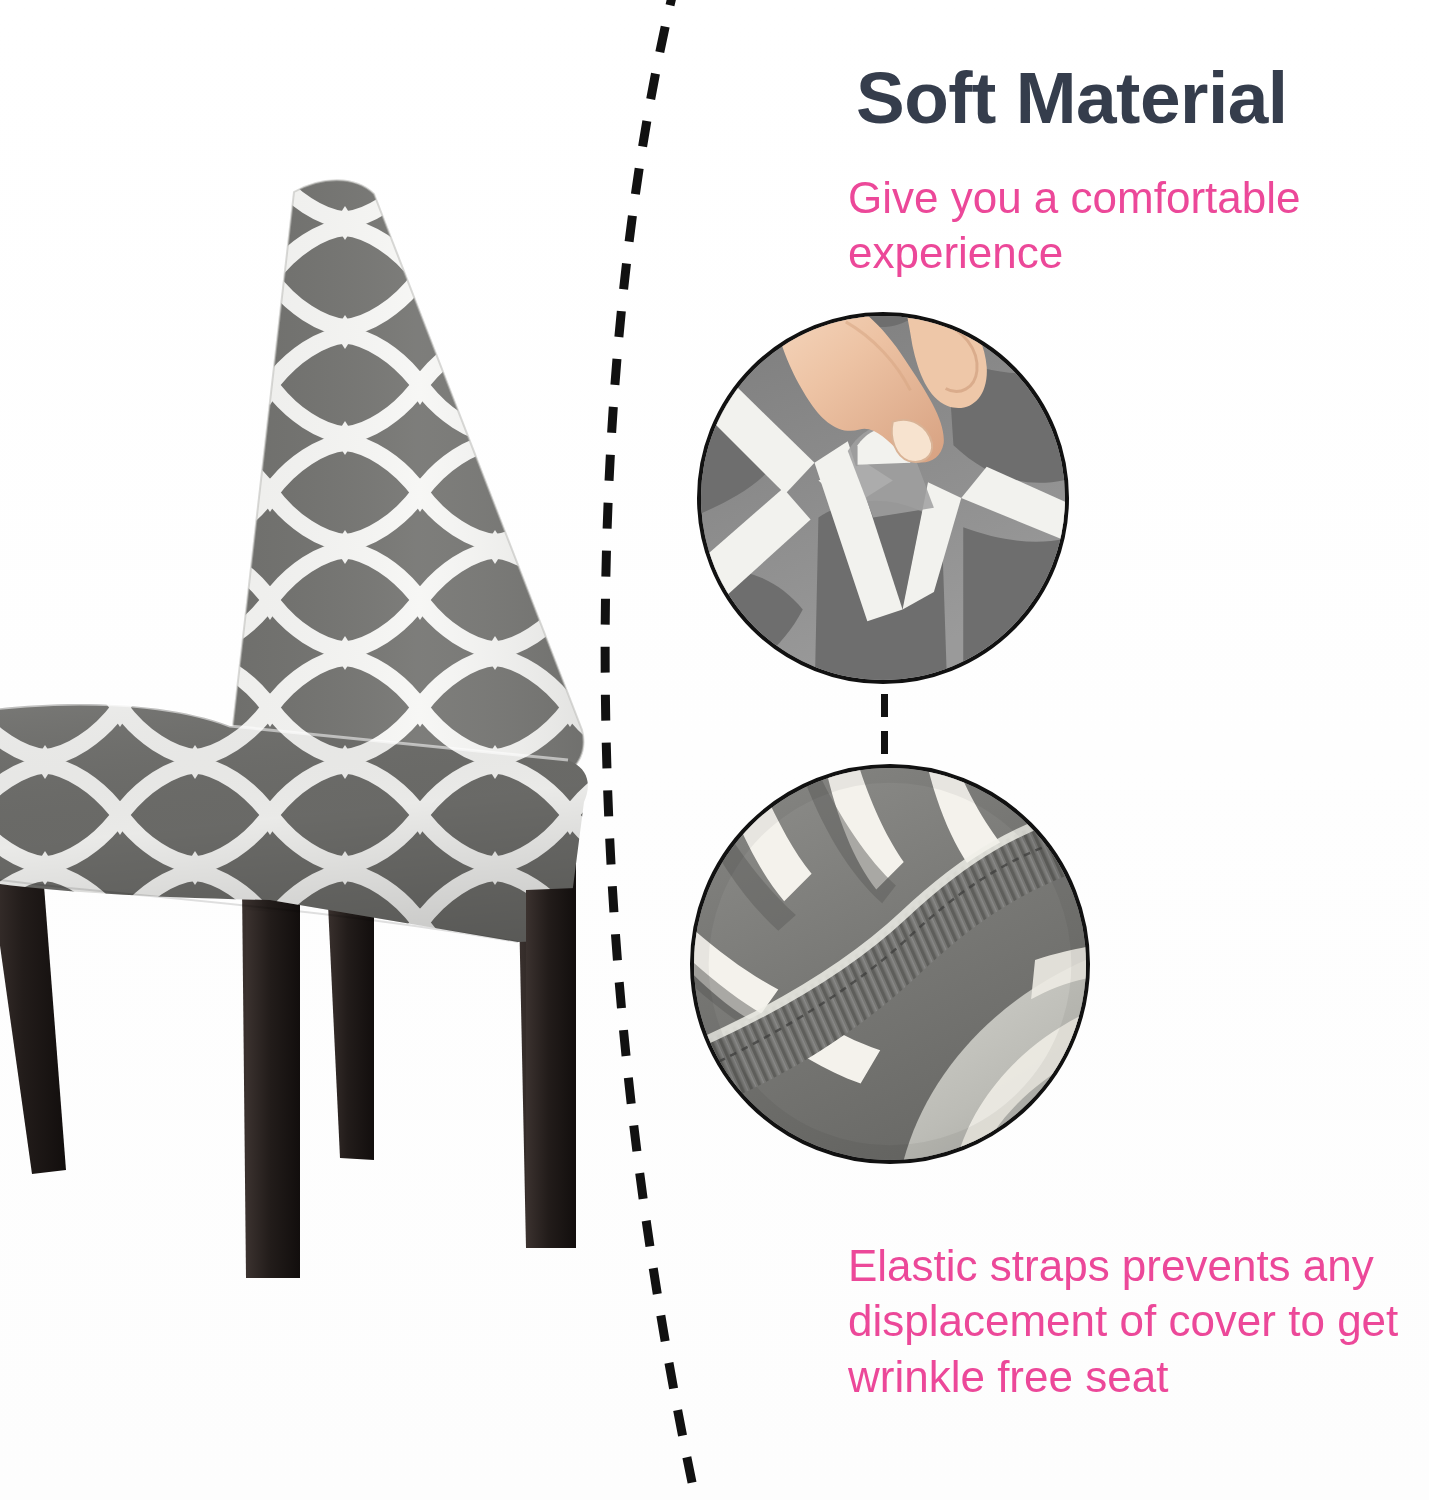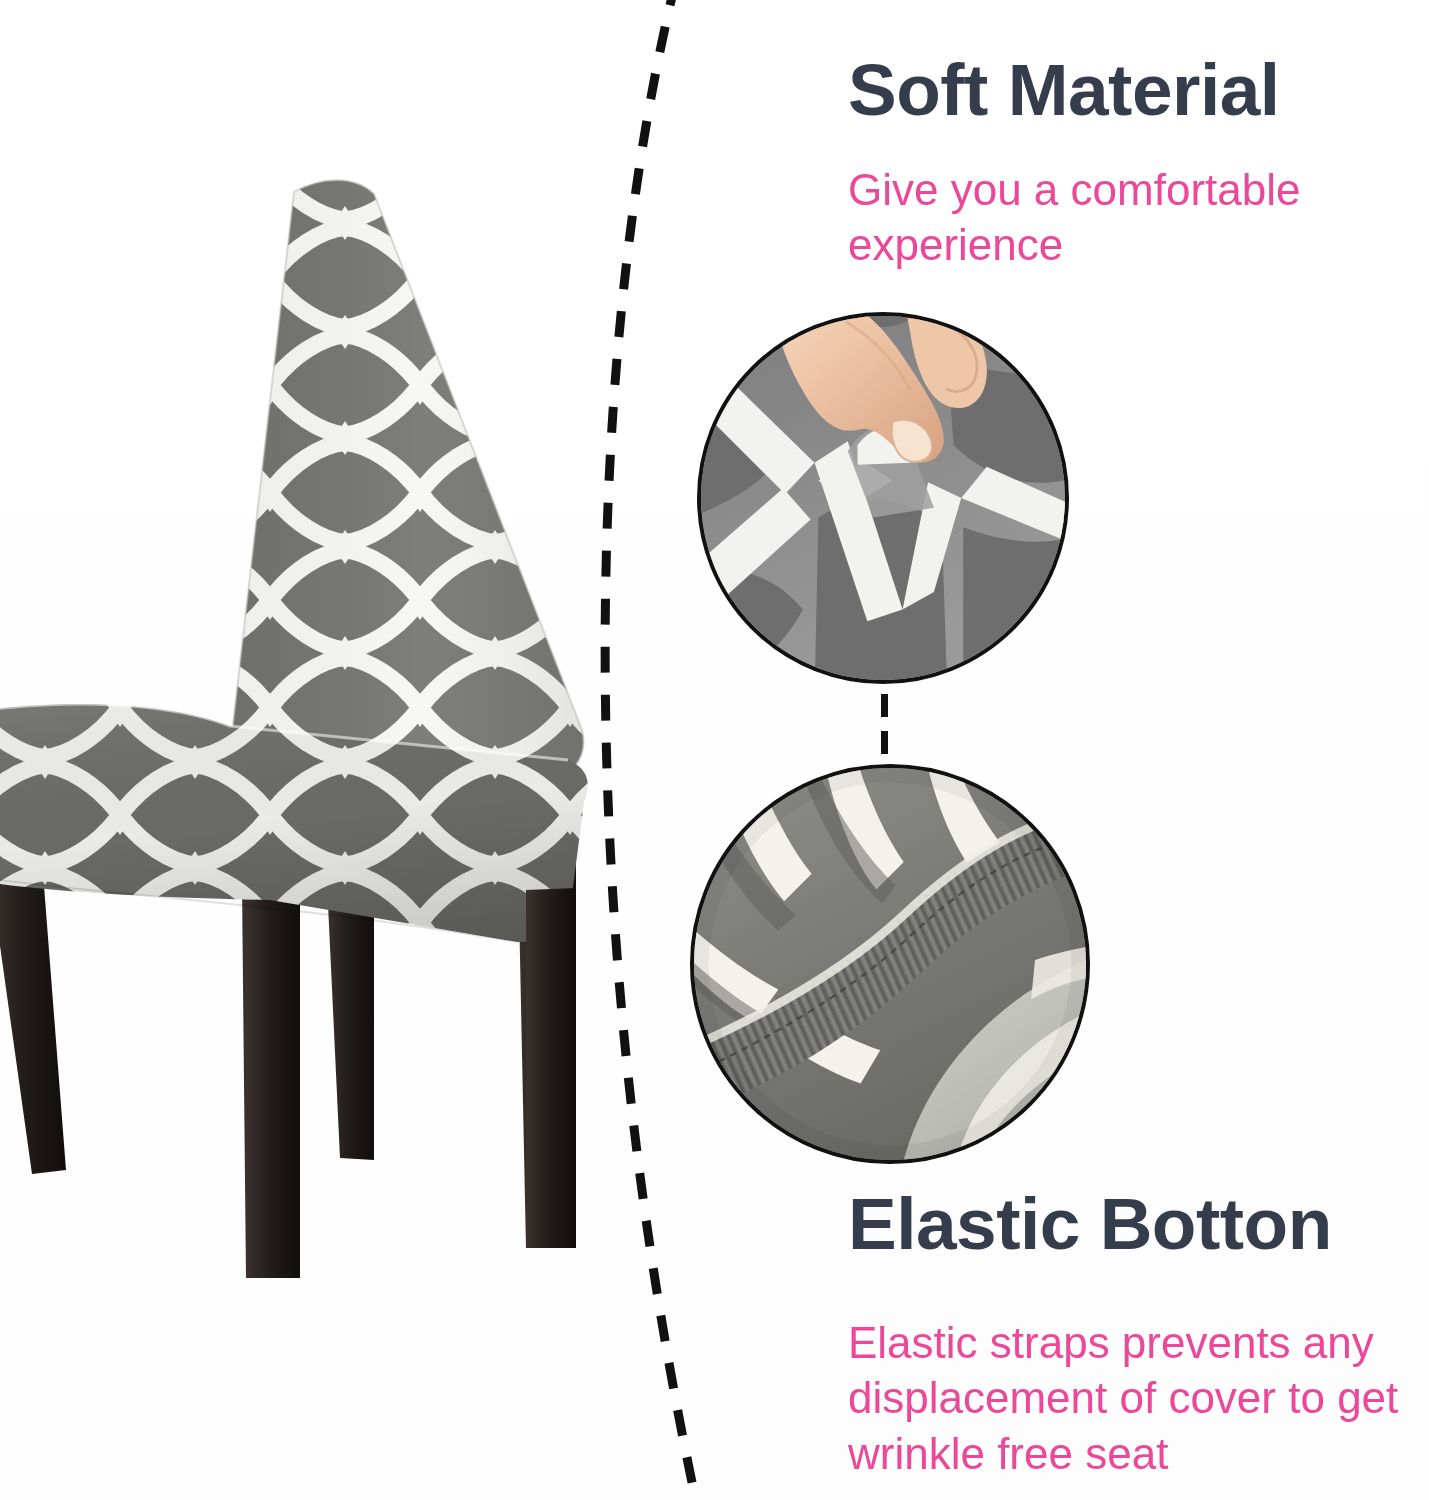--- a/index.html
+++ b/index.html
@@ -33,21 +33,21 @@
   .product-photo svg{display:block;width:100%;height:100%;}
 
   
   .text-block{position:absolute;}
   .heading{
     font-size:73px;
     font-weight:bold;
     letter-spacing:-0.5px;
     line-height:1.05;
     color:#353d4c;
-    margin:0;
+    margin:8px;
     white-space:nowrap;
   }
   .subtext{
     font-size:44px;
     font-weight:normal;
     line-height:1.26;
     color:#ec4899;
     margin:0;
     max-width:580px;
   }
@@ -326,17 +326,16 @@
       <circle cx="200" cy="200" r="198" fill="none" stroke="#000" stroke-width="26" opacity="0.05"></circle>
     </svg>
   </div>
 
   <div class="text-block" id="soft-block">
     <h1 class="heading">Soft Material</h1>
     <p class="subtext">Give you a comfortable experience</p>
   </div>
 
   <div class="text-block" id="elastic-block">
-    <h1 class="heading">Elastic Botton</h1>
     <p class="subtext">Elastic straps prevents any displacement of cover to get wrinkle free seat</p>
   </div>
 
 </div>
 
 </body></html>

